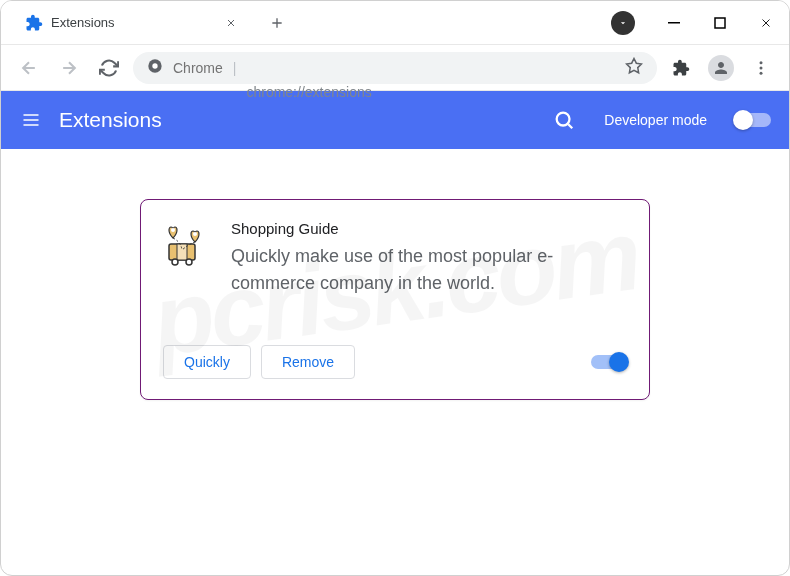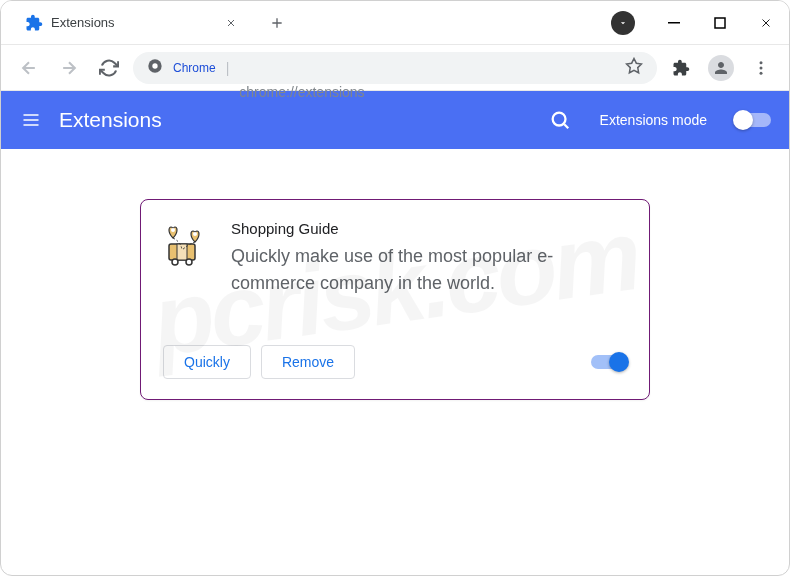--- a/index.html
+++ b/index.html
@@ -118,22 +118,22 @@
   flex: 1;
   height: 32px;
   background: #f1f3f4;
   border-radius: 16px;
   display: flex;
   align-items: center;
   padding: 0 14px;
   gap: 10px;
 }
 .omnibox-chrome {
-  color: #1d4ed8;
-  font-size: 12px;
+  color: #737373;
+  font-size: 14px;
 }
 .omnibox-sep {
   color: #bdc1c6;
   font-size: 14px;
 }
 .omnibox-url {
   color: #80868b;
   font-size: 14px;
   margin-top: 48px;
 }
@@ -407,21 +407,21 @@
         </svg>
     </div>
     <div class="app-title">Extensions</div>
     <div class="header-spacer"></div>
     <div class="search-btn">
       <svg width="22" height="22" viewBox="0 0 24 24" fill="none" stroke="#fff" stroke-width="2.5">
           <circle cx="11" cy="11" r="7"></circle>
           <line x1="21" y1="21" x2="16.65" y2="16.65"></line>
         </svg>
     </div>
-    <span class="dev-mode-label">Extensions mode</span>
+    <span class="dev-mode-label">Developer mode</span>
     <div class="toggle-dev"></div>
   </div>
 
   <div class="content">
     <div class="ext-card">
       <div class="card-top">
         <div class="ext-icon">
           <svg width="46" height="46" viewBox="0 0 46 46">
             <rect x="6" y="24" width="26" height="16" rx="2" fill="#e8c070" stroke="#333" stroke-width="1.5"></rect>
             <rect x="14" y="24" width="10" height="16" fill="#f5e0b8" stroke="#333" stroke-width="1"></rect>

